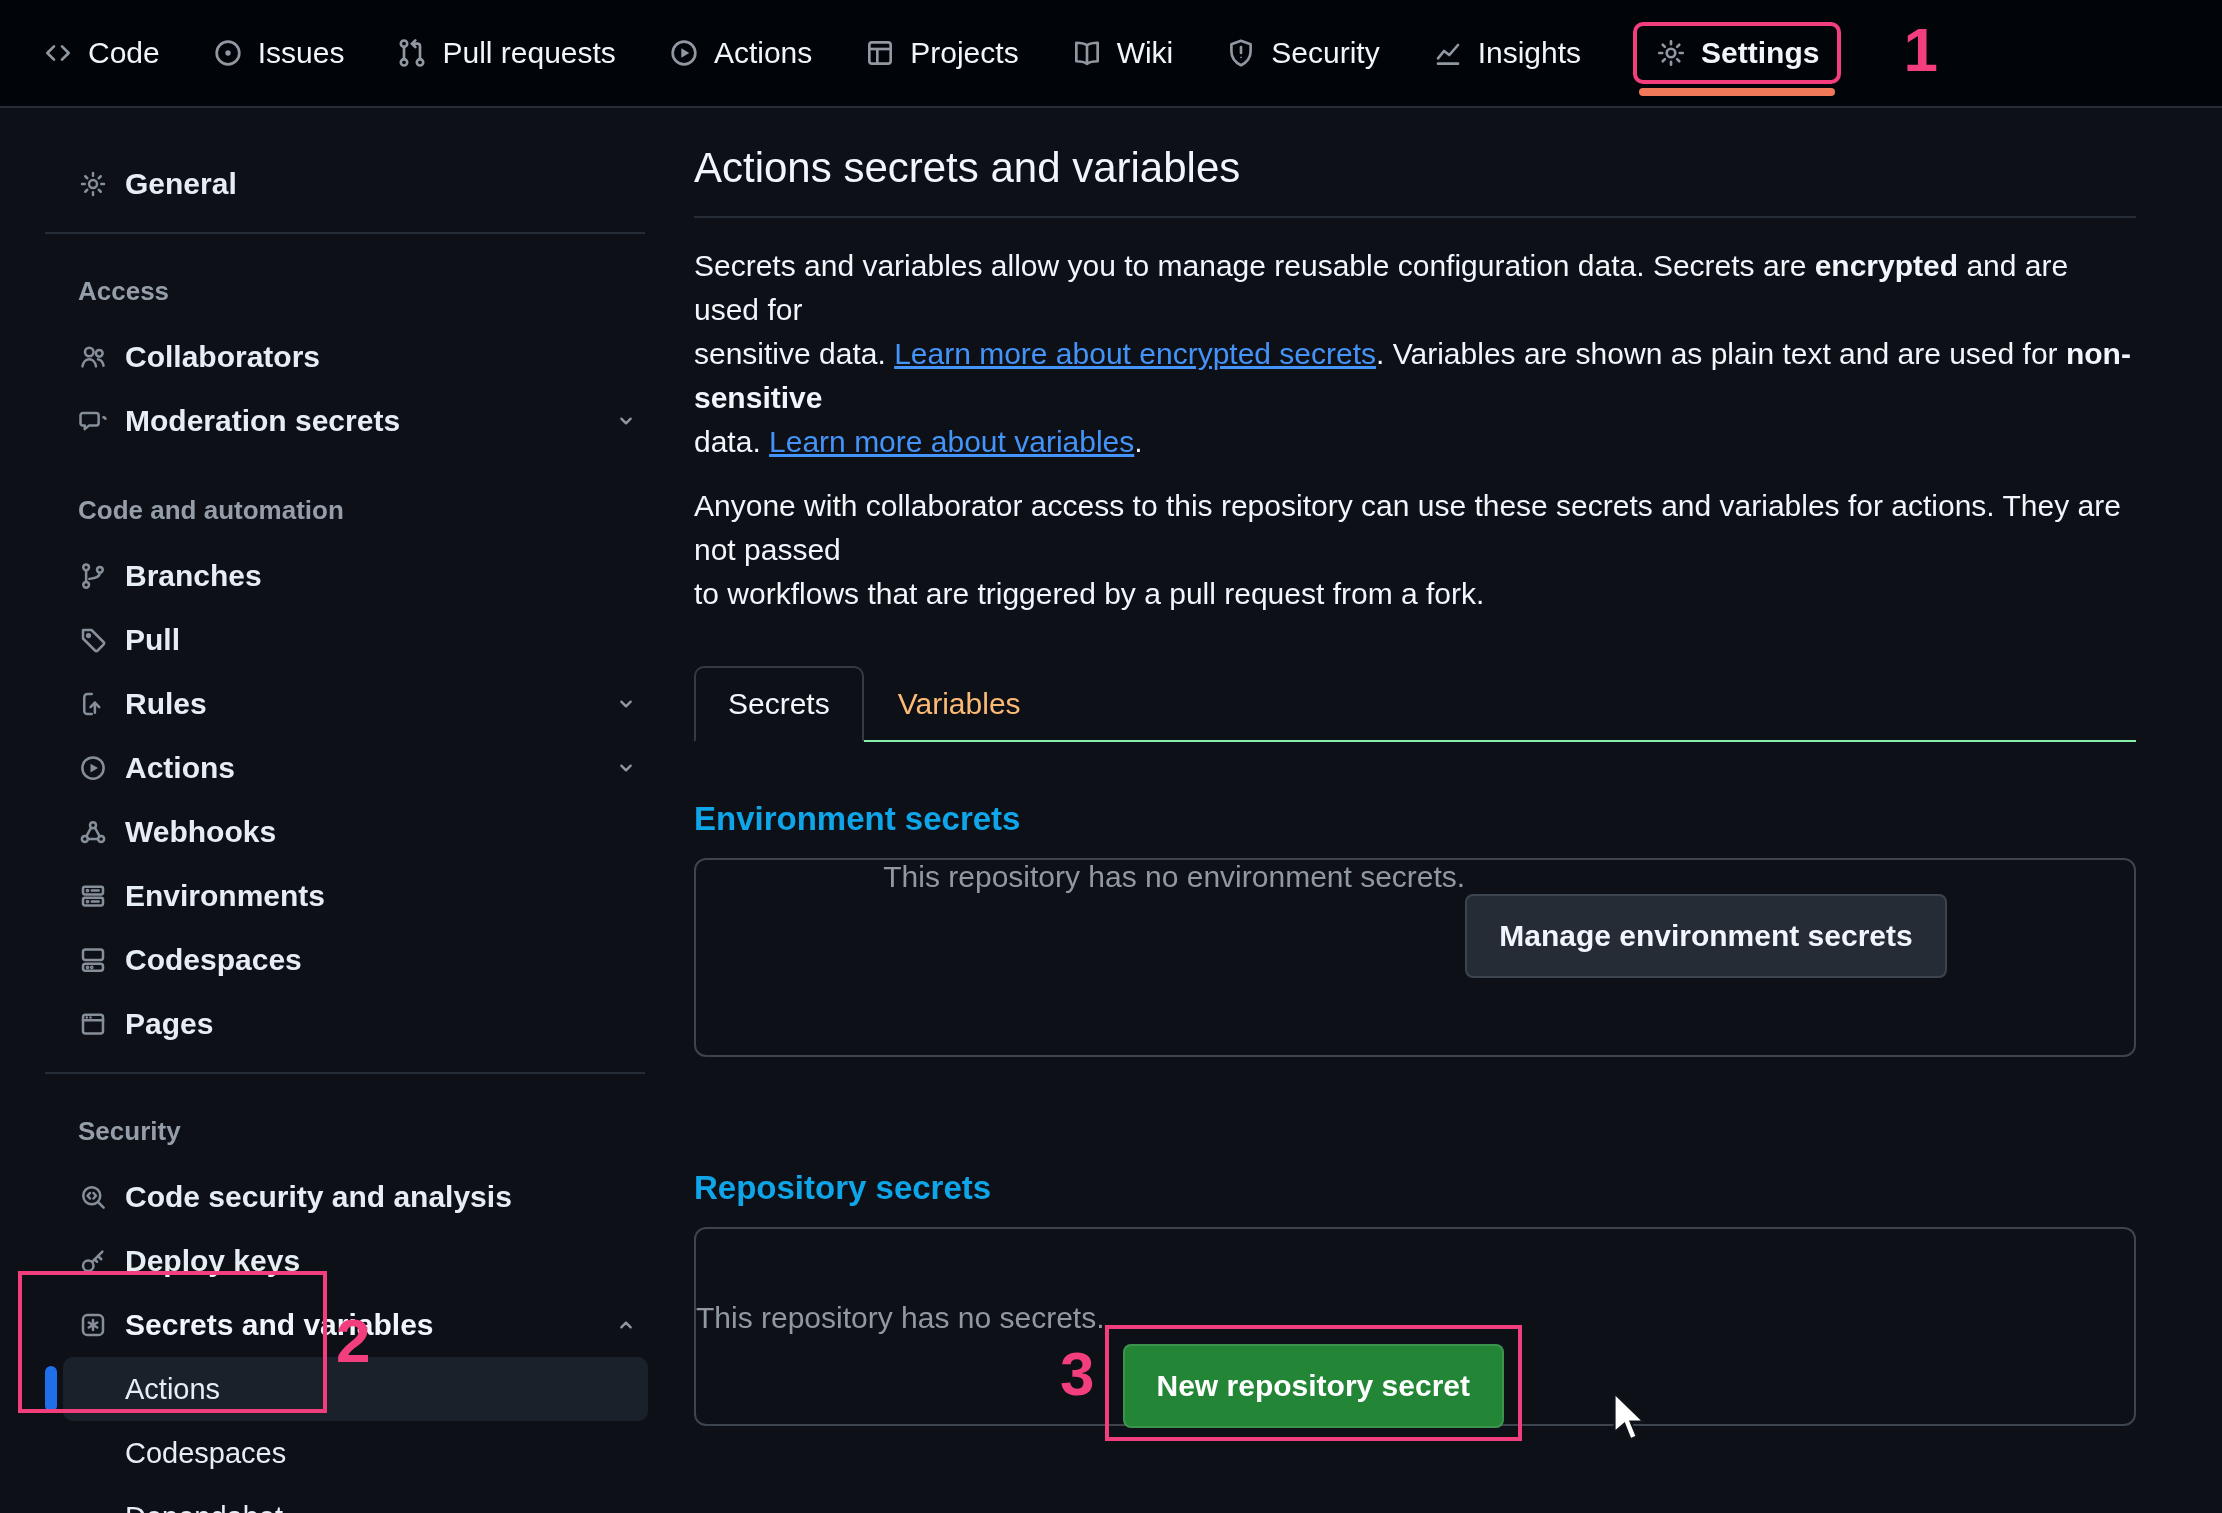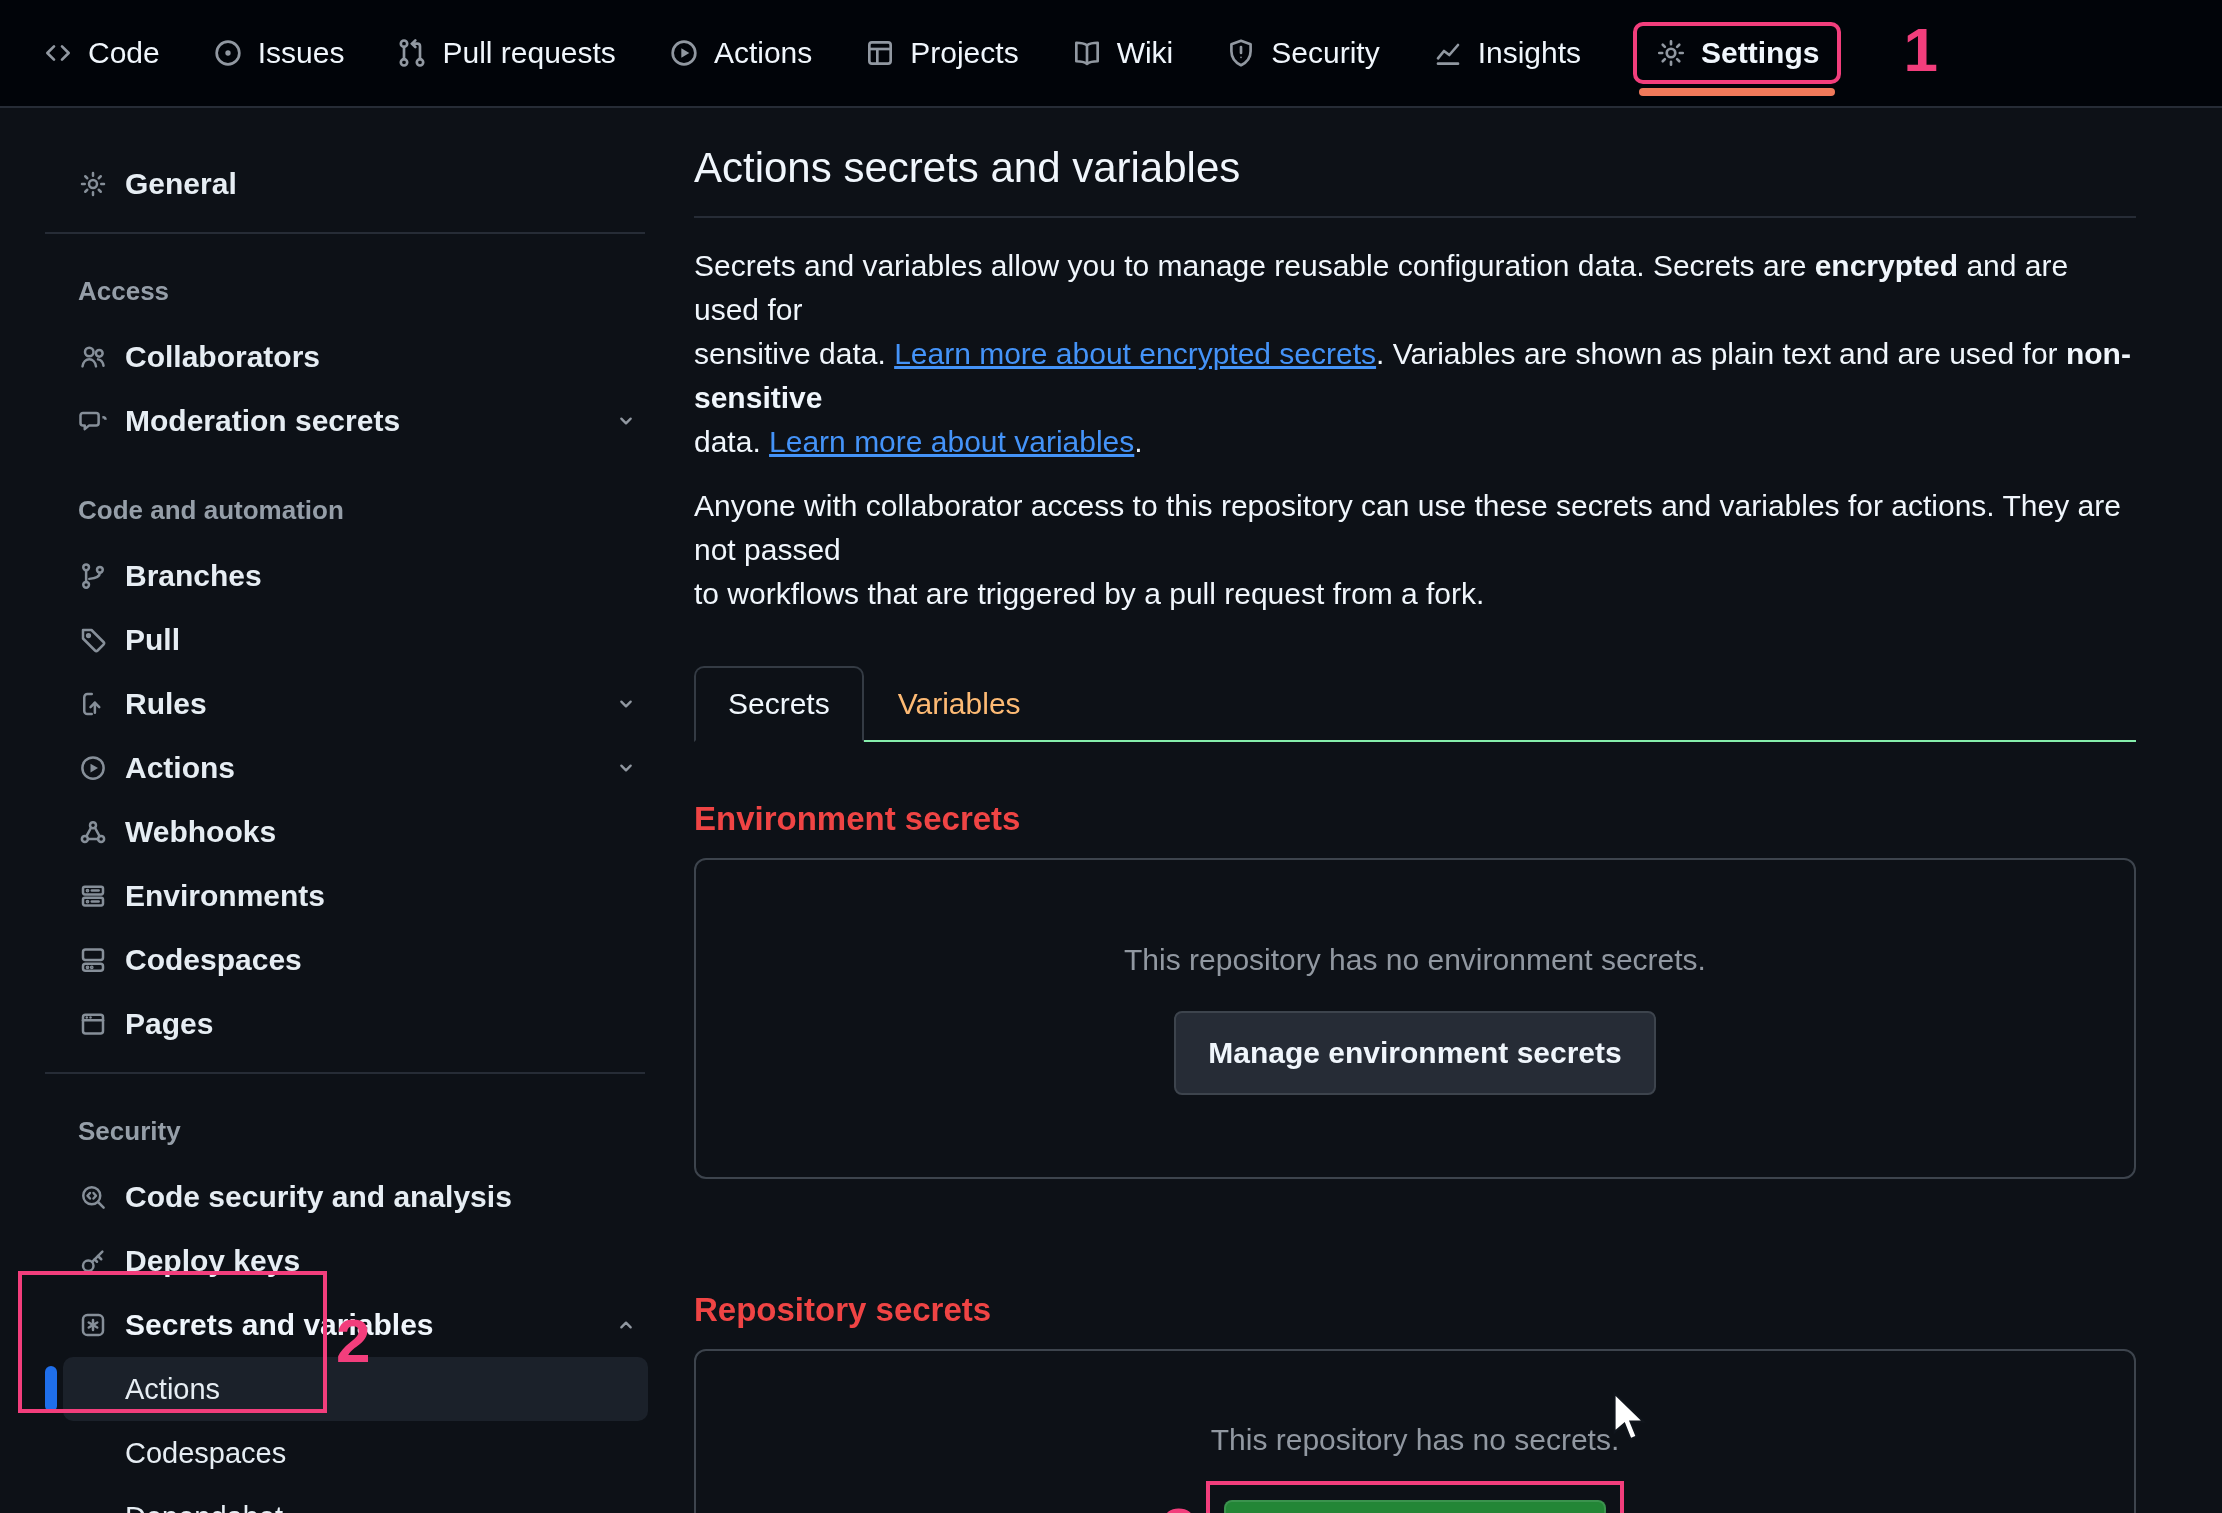--- a/index.html
+++ b/index.html
@@ -79,24 +79,24 @@
   .tab {
     font-size:30px; padding:19px 32px; border-radius:10px 10px 0 0; cursor:pointer;
     position:relative; margin-bottom:-2px;
   }
   .tab.active {
     color:#f0f6fc; background:#0d1117;
     border:2px solid #343b44; border-bottom:2px solid #0d1117;
   }
   .tab.inactive { color:#fdba74; border:2px solid transparent; }
 
-  .section-h { font-size:33px; font-weight:700; color:#ef4444; margin-top:58px; }
+  .section-h { font-size:33px; font-weight:700; color:#0ea5e9; margin-top:58px; }
   .empty-box {
-    margin-top:20px; height:321px; border:2px solid var(--border); border-radius:12px;
-    display:flex; flex-direction:column; align-items:center;
+    margin-top:20px; height:199px; border:2px solid var(--border); border-radius:12px;
+    display:flex; flex-direction:row; align-items:flex-start;
   }
   .empty-box.env { justify-content:center; }
   .empty-text { font-size:30px; color:#9198a1; }
   .btn {
     font-size:30px; font-weight:700; border-radius:8px; cursor:pointer;
     padding:22px 32px; line-height:36px; border:2px solid var(--border);
   }
   .btn.default { background:#262c36; color:#f0f6fc; margin-top:34px; }
   .btn.primary { background:#238636; color:#ffffff; border-color:rgba(240,246,252,0.12); }
 

